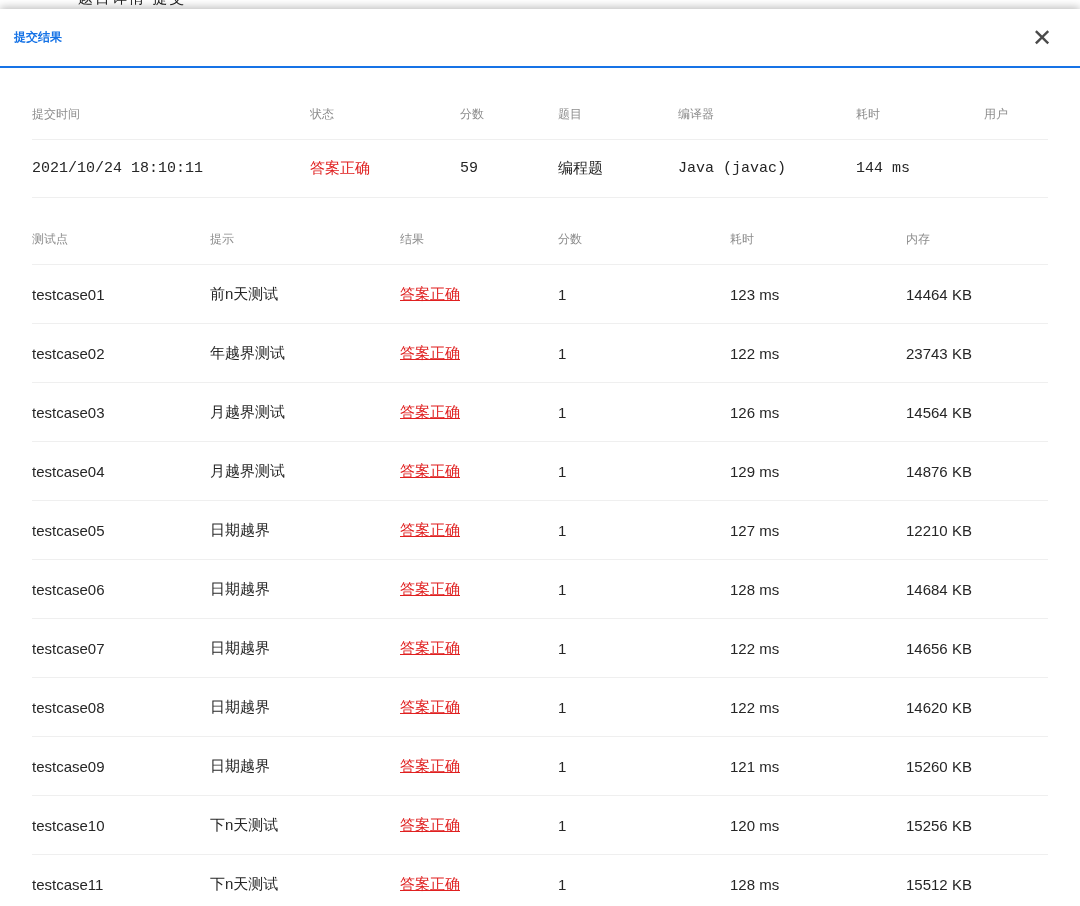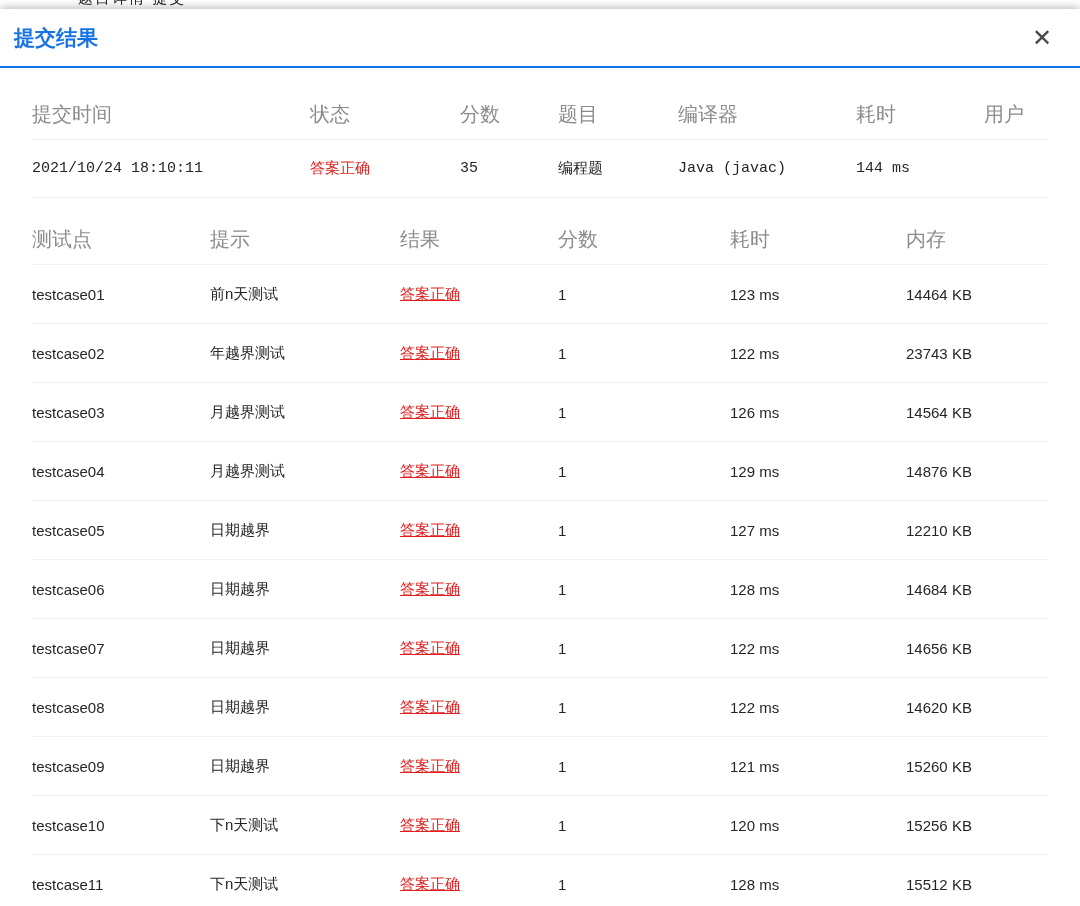--- a/index.html
+++ b/index.html
@@ -27,37 +27,37 @@
     box-shadow: 0 -2px 8px rgba(0,0,0,0.25);
     overflow: hidden;
   }
   .modal-header {
     height: 59px;
     display: flex; align-items: center; justify-content: space-between;
     padding: 0 22px 0 14px;
     border-bottom: 2px solid #1673e6;
   }
   .modal-title {
-    color: #1673e6; font-size: 21px; font-weight: bold;
+    color: #1673e6; font-size: 12px; font-weight: bold;
   }
   .modal-close {
     font-size: 24px; color: #4a4a4a; line-height: 1;
     background: none; border: none; cursor: pointer;
     font-family: "Liberation Sans", sans-serif;
     padding: 2px 6px;
   }
   .modal-body { padding: 22px 32px 0 32px; }
 
   table { border-collapse: collapse; table-layout: fixed; width: 1016px; }
   th, td {
     text-align: left; vertical-align: middle;
     overflow: hidden; white-space: nowrap;
     border-bottom: 1px solid #efefef;
   }
-  th { color: #8c8c8c; font-size: 20px; font-weight: 400; }
+  th { color: #8c8c8c; font-size: 12px; font-weight: 400; }
   td { color: #262626; font-size: 15px; }
 
   .summary-table th { height: 49px; }
   .summary-table td { height: 58px; font-family: Liberation Mono, monospace; }
 
   .testcase-table { margin-top: 17px; }
   .testcase-table th { height: 50px; margin-left: 35px; }
   .testcase-table td { height: 59px; }
 
   .status-red { color: #e02020; }
@@ -97,21 +97,21 @@
           <th>题目</th>
           <th>编译器</th>
           <th>耗时</th>
           <th>用户</th>
         </tr>
       </thead>
       <tbody>
         <tr>
           <td>2021/10/24 18:10:11</td>
           <td class="status-red">答案正确</td>
-          <td>35</td>
+          <td>59</td>
           <td>编程题</td>
           <td>Java (javac)</td>
           <td>144 ms</td>
           <td></td>
         </tr>
       </tbody>
     </table>
 
     <table class="testcase-table">
       <colgroup>

